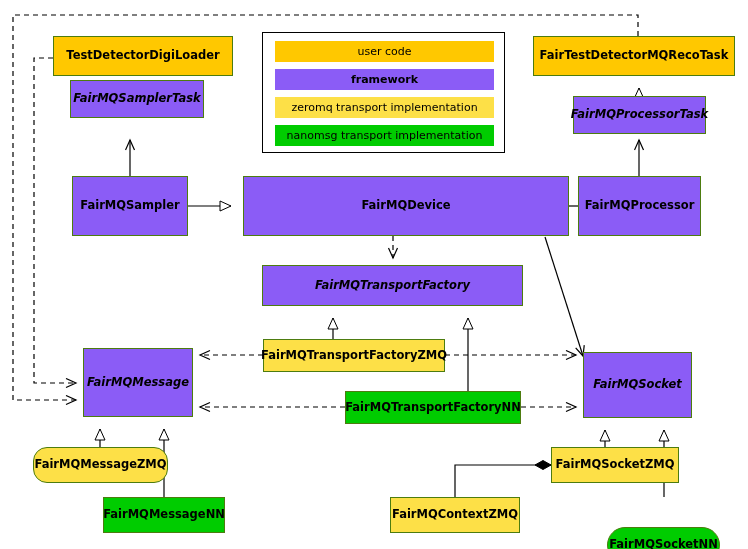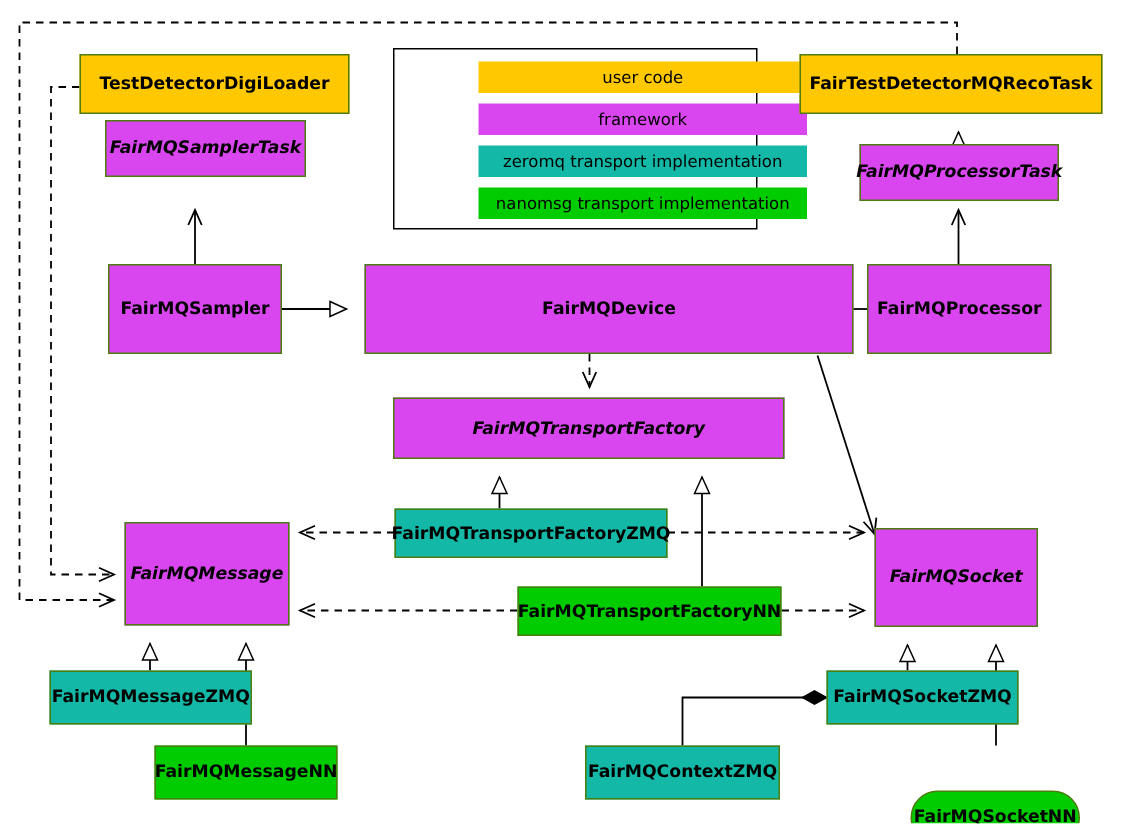--- a/index.html
+++ b/index.html
@@ -31,22 +31,22 @@
     align-items: center;
     justify-content: center;
     text-align: center;
     color: #000000;
     font-size: 11.5px;
     font-weight: bold;
     line-height: 1.15;
     padding: 13px 4px;
   }
   .user-code   { background: #FFC800; }
-  .framework   { background: #d946ef; }
-  .zmq         { background: #14b8a6; text-align: right; }
+  .framework   { background: #8b5cf6; font-weight: bold; }
+  .zmq         { background: #fde047; text-align: right; }
   .nn          { background: #00CC00; }
   .abstract    { font-style: italic; }
 
   #legend-box {
     position: absolute;
     left: 262px;
     top: 32px;
     width: 243px;
     height: 121px;
     box-sizing: border-box;
@@ -56,21 +56,20 @@
   .legend-row {
     position: absolute;
     left: 12px;
     width: 219px;
     height: 21px;
     display: flex;
     align-items: center;
     justify-content: center;
     font-size: 11px;
     color: #000000;
-    margin-left: 44px;
   }
   .legend-row.r0 { top: 8px; }
   .legend-row.r1 { top: 36px; }
   .legend-row.r2 { top: 64px; }
   .legend-row.r3 { top: 92px; }
 </style>
 </head>
 <body>
 
 <div id="diagram">
@@ -179,21 +178,21 @@
       </div>
       <div class="node nn" style="left: 345px; top: 391px; width: 176px; height: 33px;">
         <span>FairMQTransportFactoryNN</span>
       </div>
       <div class="node framework abstract" style="left: 83px; top: 348px; width: 110px; height: 69px;">
         <span>FairMQMessage</span>
       </div>
       <div class="node framework abstract" style="left: 583px; top: 352px; width: 109px; height: 66px;">
         <span>FairMQSocket</span>
       </div>
-      <div class="node zmq" style="left: 33px; top: 447px; width: 135px; height: 36px;">
+      <div class="node zmq" style="left: 33px; top: 447px; width: 135px; height: 36px; border-radius: 14px;">
         <span>FairMQMessageZMQ</span>
       </div>
       <div class="node nn" style="left: 103px; top: 497px; width: 122px; height: 36px;">
         <span>FairMQMessageNN</span>
       </div>
       <div class="node zmq" style="left: 551px; top: 447px; width: 128px; height: 36px;">
         <span>FairMQSocketZMQ</span>
       </div>
       <div class="node nn" style="left: 607px; top: 527px; width: 113px; height: 36px; border-radius: 18px;">
         <span>FairMQSocketNN</span>

